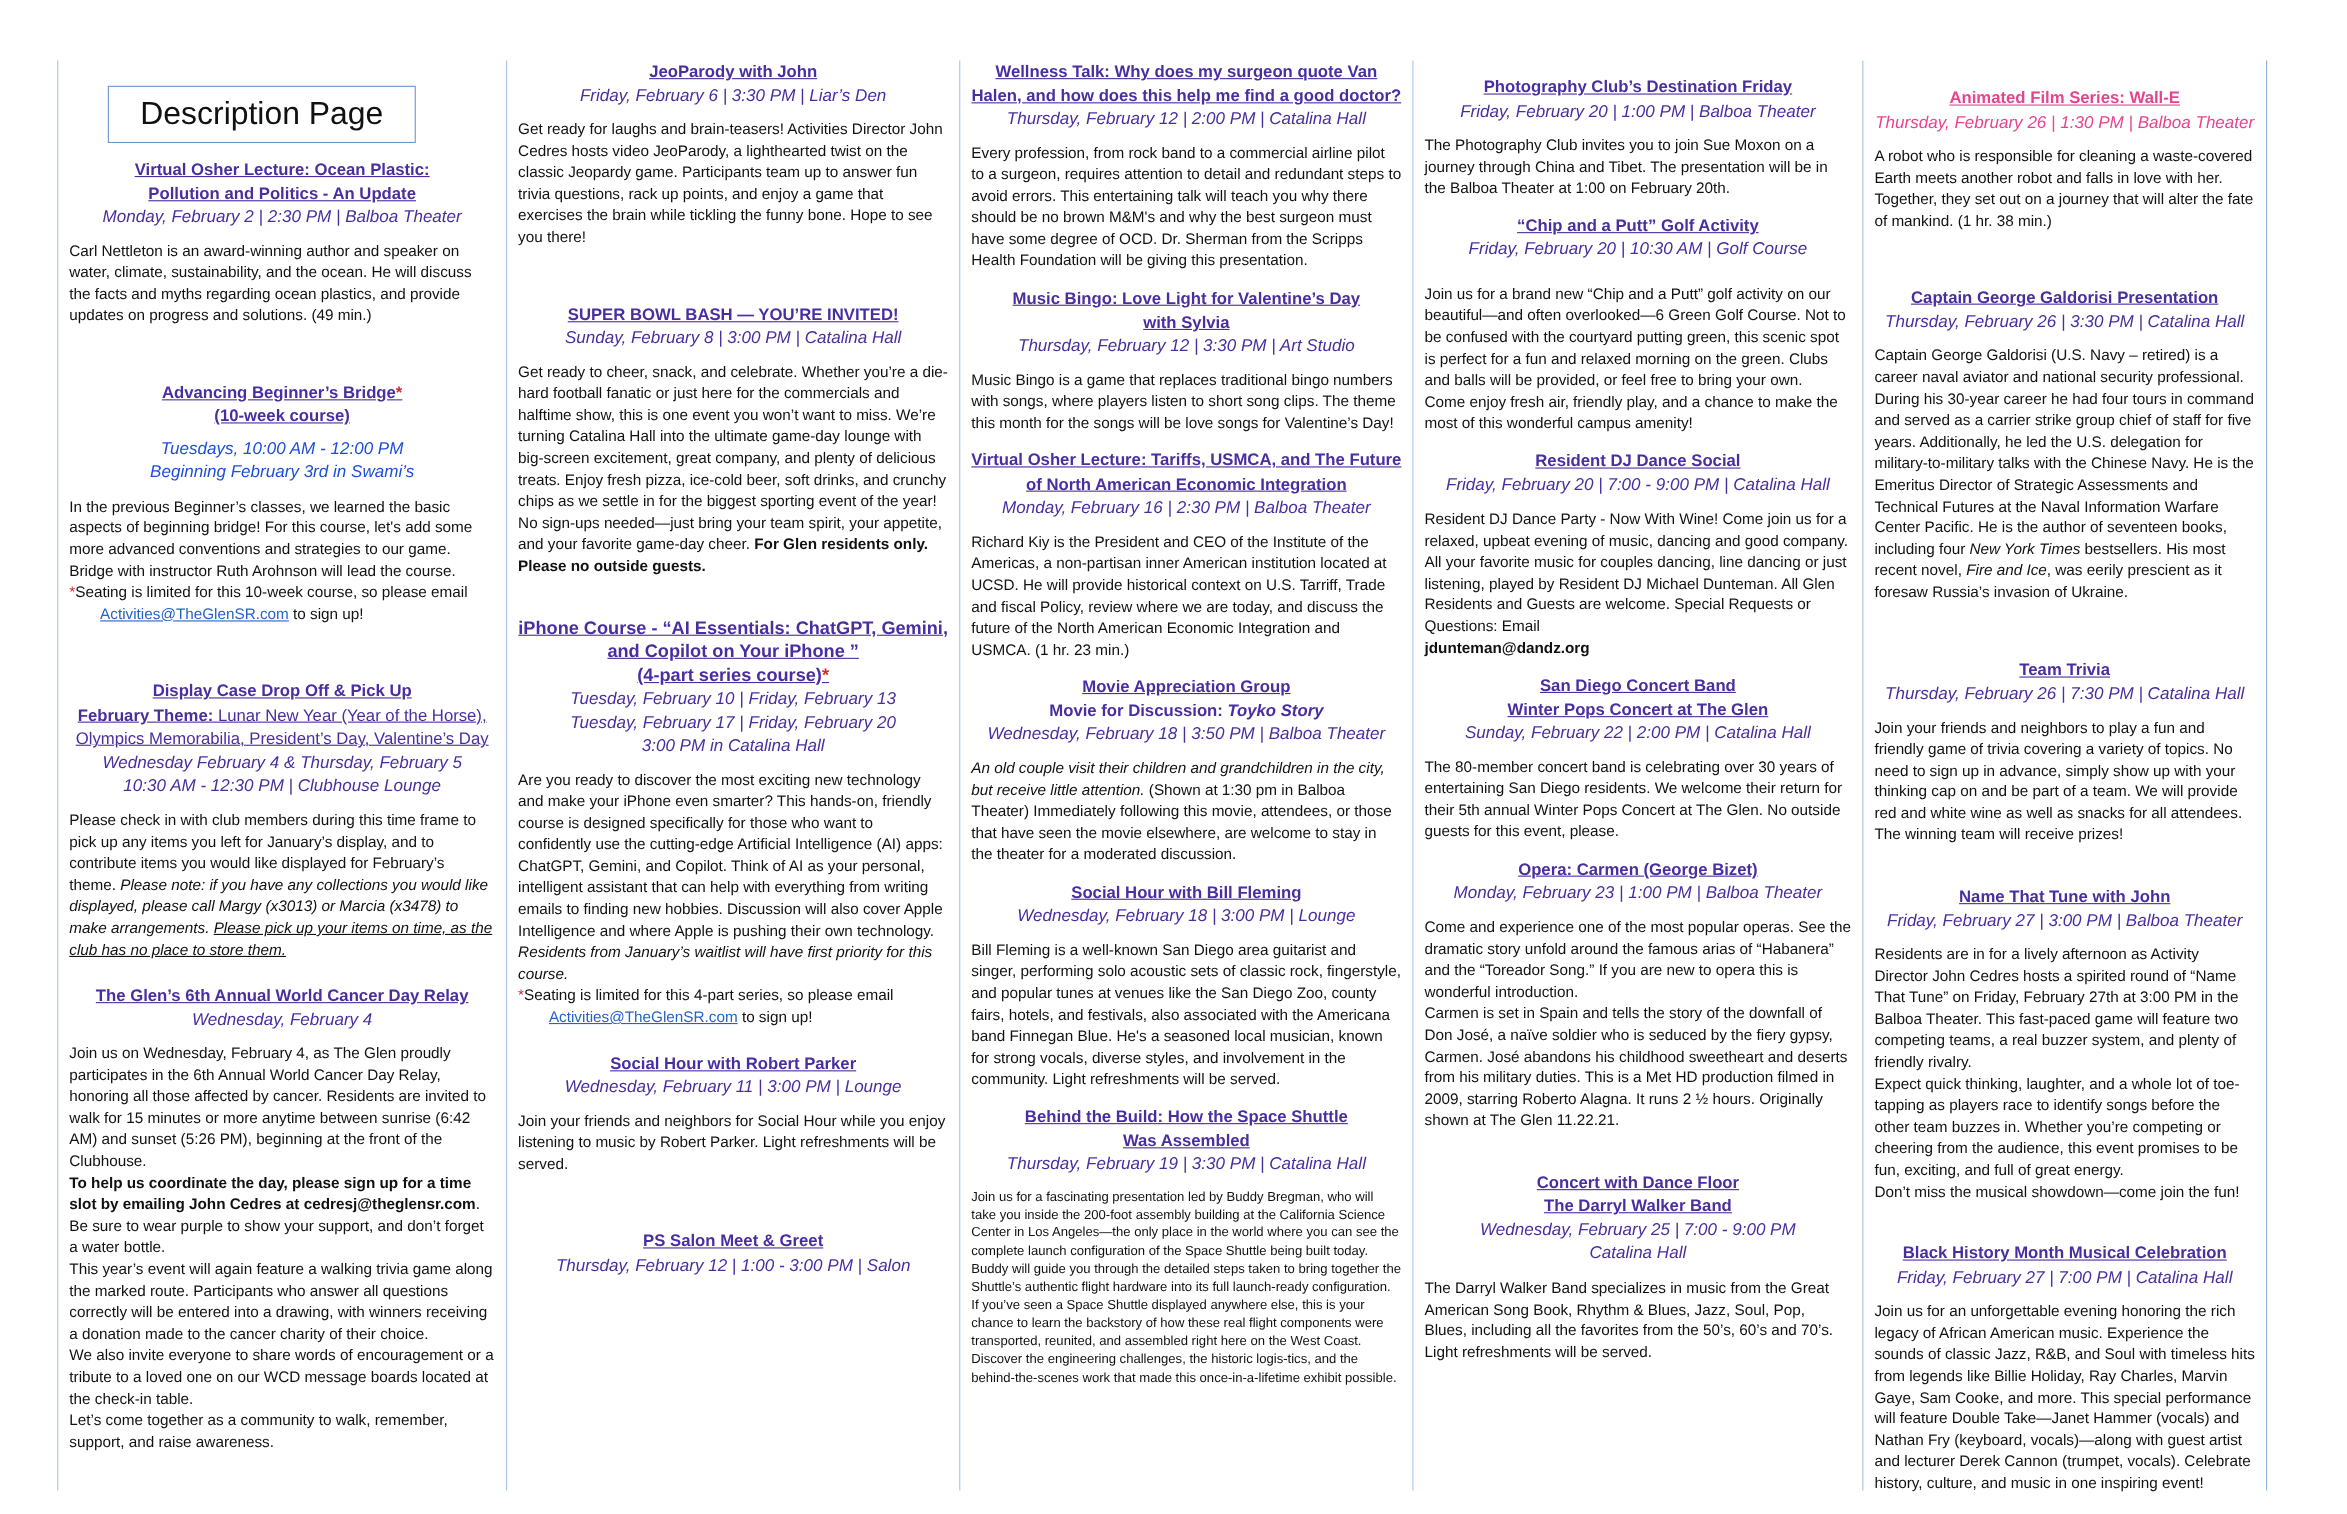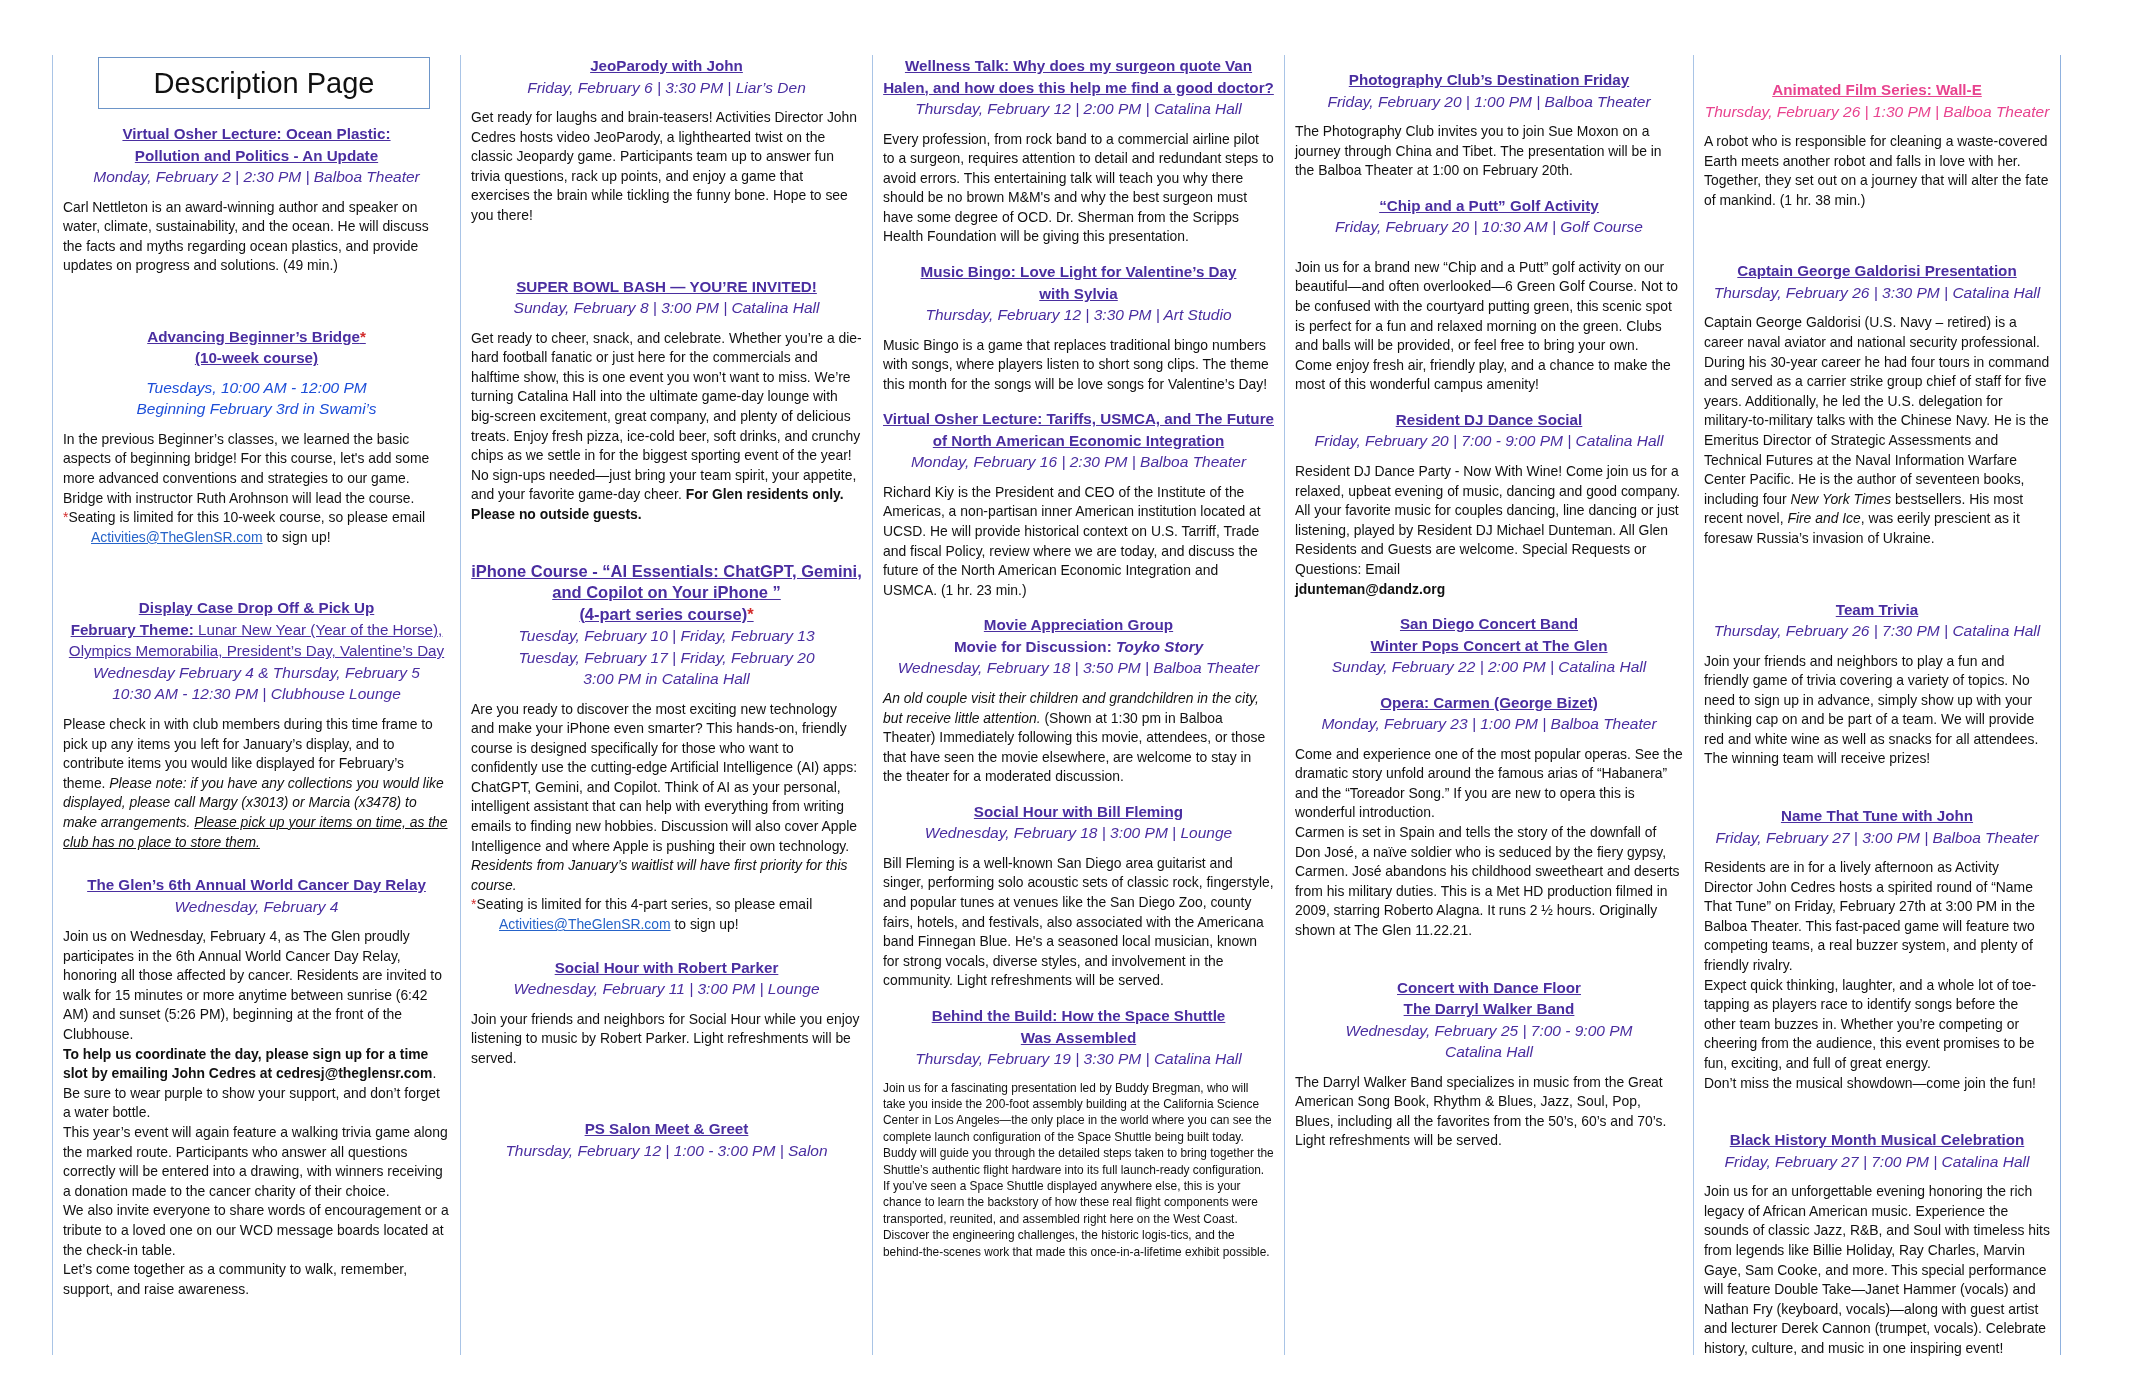--- a/index.html
+++ b/index.html
@@ -7,21 +7,21 @@
          font-family:"Liberation Sans", "DejaVu Sans", sans-serif; color:#111; }
   .page { position:absolute; left:0; top:0; width:2134px; height:1376px; }
   .col { position:absolute; top:55px; height:1300px; border-left:1.5px solid #a9c4e6; box-sizing:border-box; padding:0 10px 0 10px; }
   .col.last { border-right:1.5px solid #8fb1de; }
   .c1 { left:52px; width:408px; }
   .c2 { left:460px; width:412px; }
   .c3 { left:872px; width:412px; }
   .c4 { left:1284px; width:409px; }
   .c5 { left:1693px; width:368px; }
 
-  .title-box { margin:2px auto 14px 35px; width:332px; height:52px; border:1.5px solid #6d95c8; box-sizing:border-box;
+  .title-box { margin:23px auto 14px 35px; width:280px; height:52px; border:1.5px solid #6d95c8; box-sizing:border-box;
                display:flex; align-items:center; justify-content:center; font-size:29px; color:#111; font-family:"Liberation Sans", sans-serif; }
 
   .ev { margin:0 0 14px 0; }
   .ev-title { text-align:center; font-weight:bold; color:#4a2ea0; text-decoration:underline; font-size:15.2px; line-height:21.5px; }
   .ev-title.arial { font-family:"Liberation Sans", sans-serif; font-size:16.5px; }
   .ev-title .plain { font-weight:normal; }
   .ev-title .it { font-style:italic; }
   .ev-date { text-align:center; font-style:italic; color:#4a2ea0; font-size:15.5px; line-height:21.5px; }
   .ev-date.black { color:#1d4ed8; }
   .pink .ev-title, .pink .ev-date { color:#e8438f; }
@@ -232,20 +232,21 @@
         <span class="b">jdunteman@dandz.org</span>
       </div>
     </div>
 
     <div class="ev">
       <div class="ev-title">
         <div>San Diego Concert Band</div>
         <div>Winter Pops Concert at The Glen</div>
       </div>
       <div class="ev-date">Sunday, February 22 | 2:00 PM | Catalina Hall</div>
+      <div class="ev-body">The 80-member concert band is celebrating over 30 years of entertaining San Diego residents. We welcome their return for their 5th annual Winter Pops Concert at The Glen. No outside guests for this event, please.</div>
     </div>
 
     <div class="ev">
       <div class="ev-title">Opera: Carmen (George Bizet)</div>
       <div class="ev-date">Monday, February 23 | 1:00 PM | Balboa Theater</div>
       <div class="ev-body">
         <p>Come and experience one of the most popular operas. See the dramatic story unfold around the famous arias of “Habanera” and the “Toreador Song.” If you are new to opera this is wonderful introduction.</p>
         <p>Carmen is set in Spain and tells the story of the downfall of Don José, a naïve soldier who is seduced by the fiery gypsy, Carmen. José abandons his childhood sweetheart and deserts from his military duties. This is a Met HD production filmed in 2009, starring Roberto Alagna. It runs 2 ½ hours. Originally shown at The Glen 11.22.21.</p>
       </div>
     </div>

